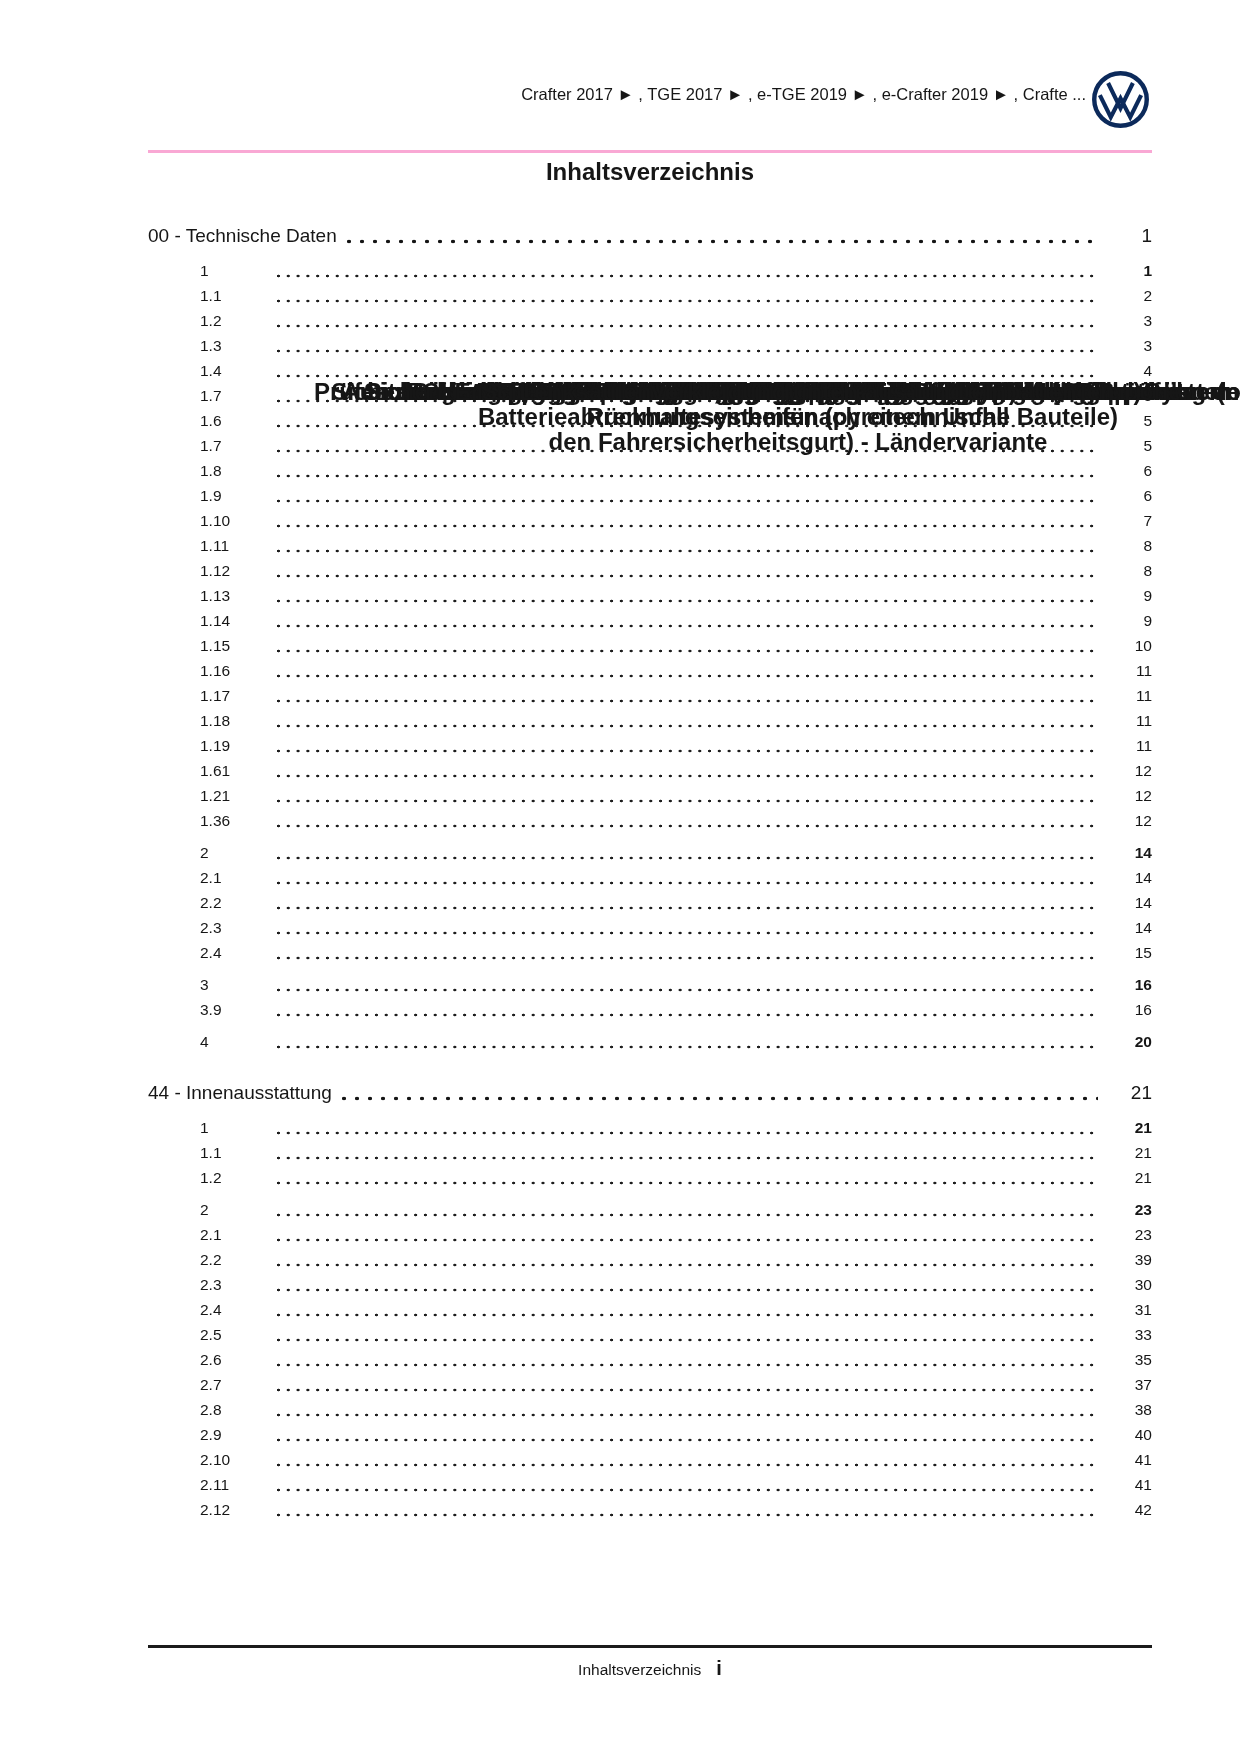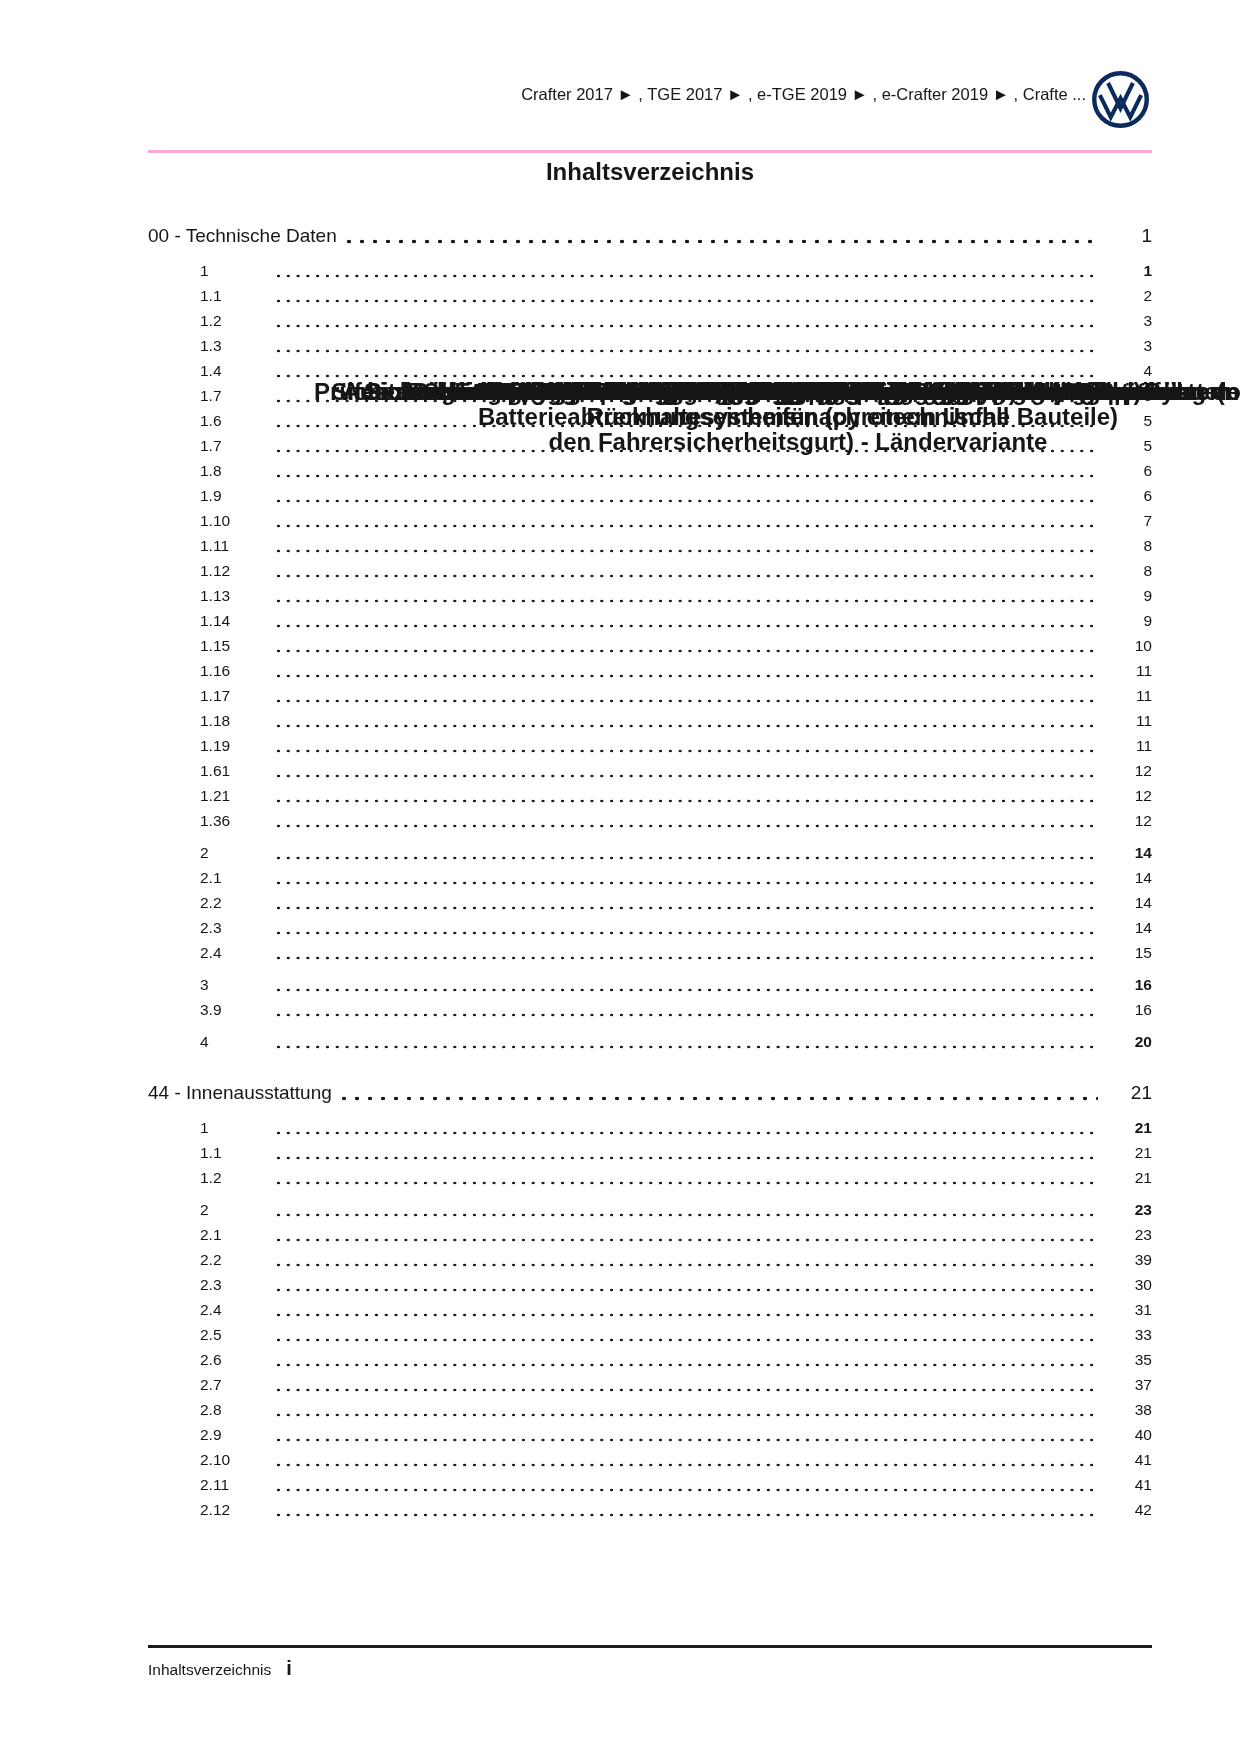--- a/index.html
+++ b/index.html
@@ -98,21 +98,21 @@
   }
   .chapter-row .page-num { font-size: 19px; }
 
   
   .footer {
     position: absolute;
     left: 148px; top: 1645px;
     width: 1004px;
     border-top: 3px solid #1b1b1b;
     padding-top: 9px;
-    text-align: left;
+    text-align: center;
     font-size: 15.5px;
   }
   .footer-page {
     font-weight: bold;
     font-size: 20px;
     margin-left: 15px;
   }
 </style>
 </head>
 <body>

